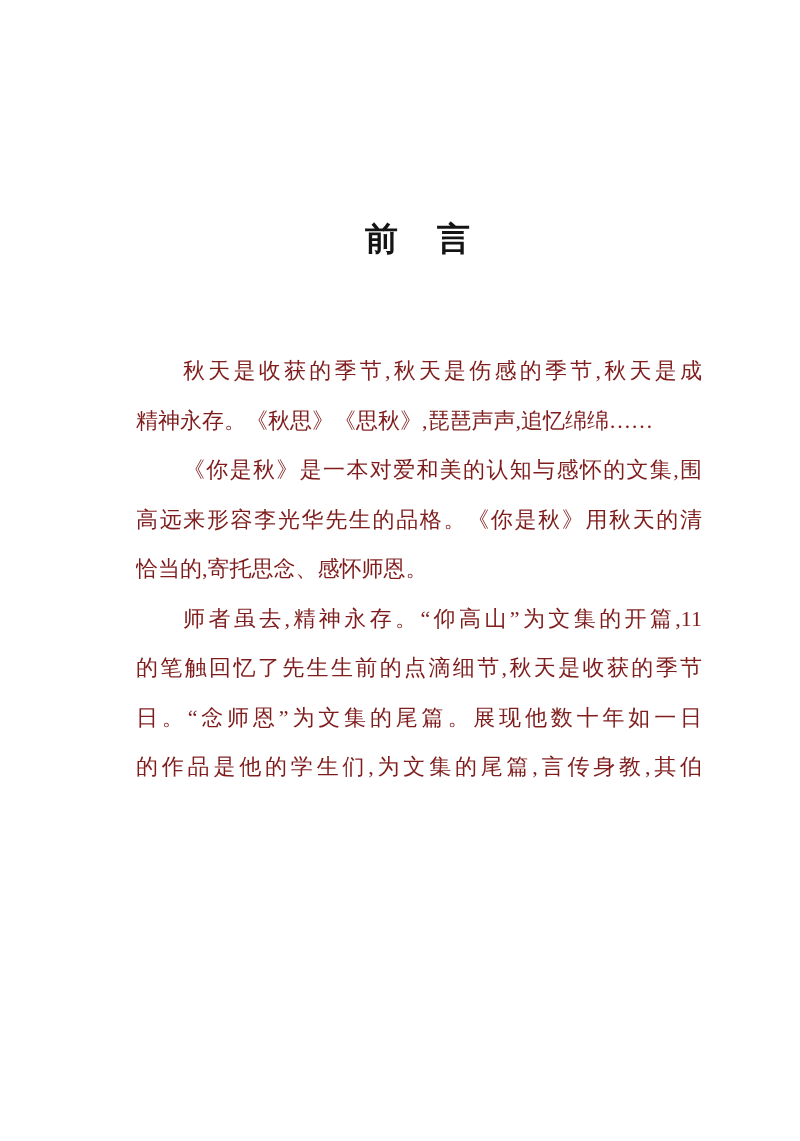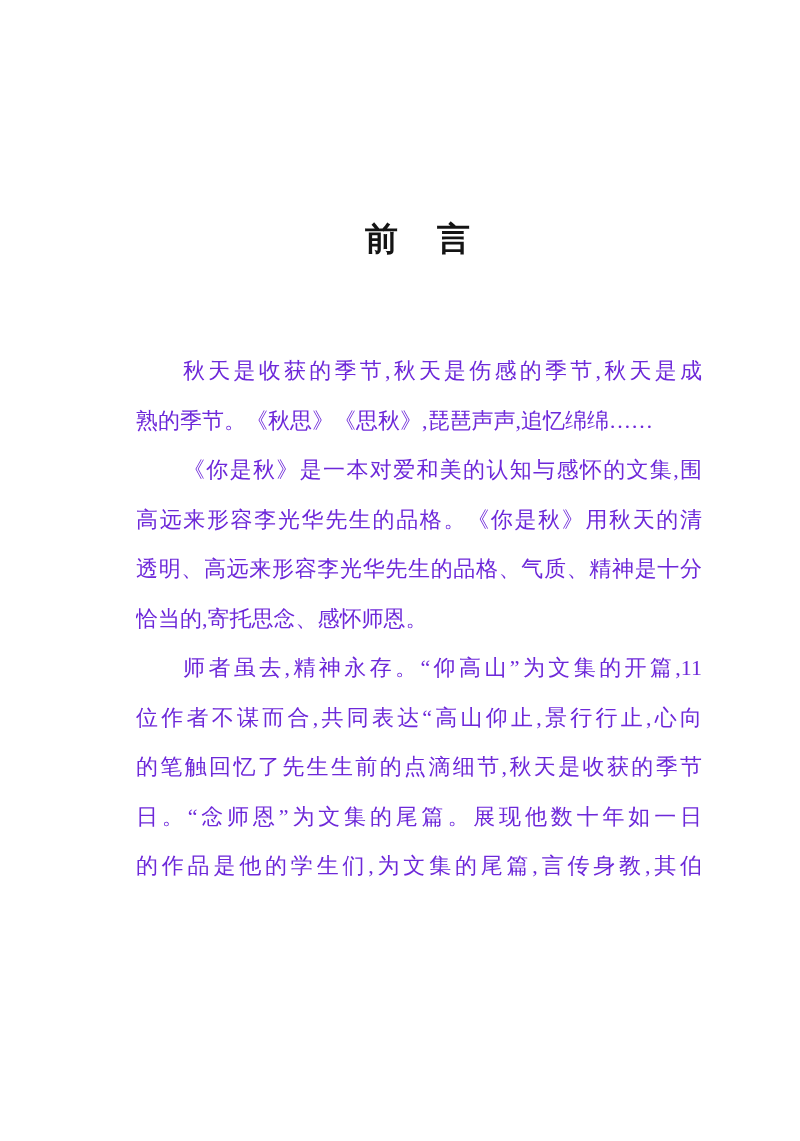--- a/index.html
+++ b/index.html
@@ -34,21 +34,21 @@
     font-weight: 700;
     color: #141414;
     letter-spacing: 3px;
     font-family: "Liberation Serif", "DejaVu Serif", serif;
   }
   .content {
     position: absolute;
     top: 346px;
     left: 0;
     width: 100%;
-    color: #6d28d9;
+    color: #7f1d1d;
   }
   .line {
     height: 49.5px;
     line-height: 49.5px;
     font-size: 22px;
     text-align: justify;
     text-align-last: justify;
     overflow: hidden;
   }
   .line.indent {
@@ -60,25 +60,23 @@
   }
 </style>
 </head>
 <body>
 
 <div class="page">
   <div class="text-block">
     <h1 class="title">前　言</h1>
     <div class="content">
         <div class="line indent">秋天是收获的季节,秋天是伤感的季节,秋天是成</div>
-        <div class="line par-last">熟的季节。《秋思》《思秋》,琵琶声声,追忆绵绵……</div>
+        <div class="line par-last">精神永存。《秋思》《思秋》,琵琶声声,追忆绵绵……</div>
         <div class="line indent">《你是秋》是一本对爱和美的认知与感怀的文集,围</div>
         <div class="line">高远来形容李光华先生的品格。《你是秋》用秋天的清爽、</div>
-        <div class="line">透明、高远来形容李光华先生的品格、气质、精神是十分</div>
         <div class="line par-last">恰当的,寄托思念、感怀师恩。</div>
         <div class="line indent">师者虽去,精神永存。“仰高山”为文集的开篇,11</div>
-        <div class="line">位作者不谋而合,共同表达“高山仰止,景行行止,心向</div>
         <div class="line">的笔触回忆了先生生前的点滴细节,秋天是收获的季节</div>
         <div class="line">日。“念师恩”为文集的尾篇。展现他数十年如一日</div>
         <div class="line">的作品是他的学生们,为文集的尾篇,言传身教,其伯</div>
       </div>
   </div>
 </div>
 
 </body></html>

